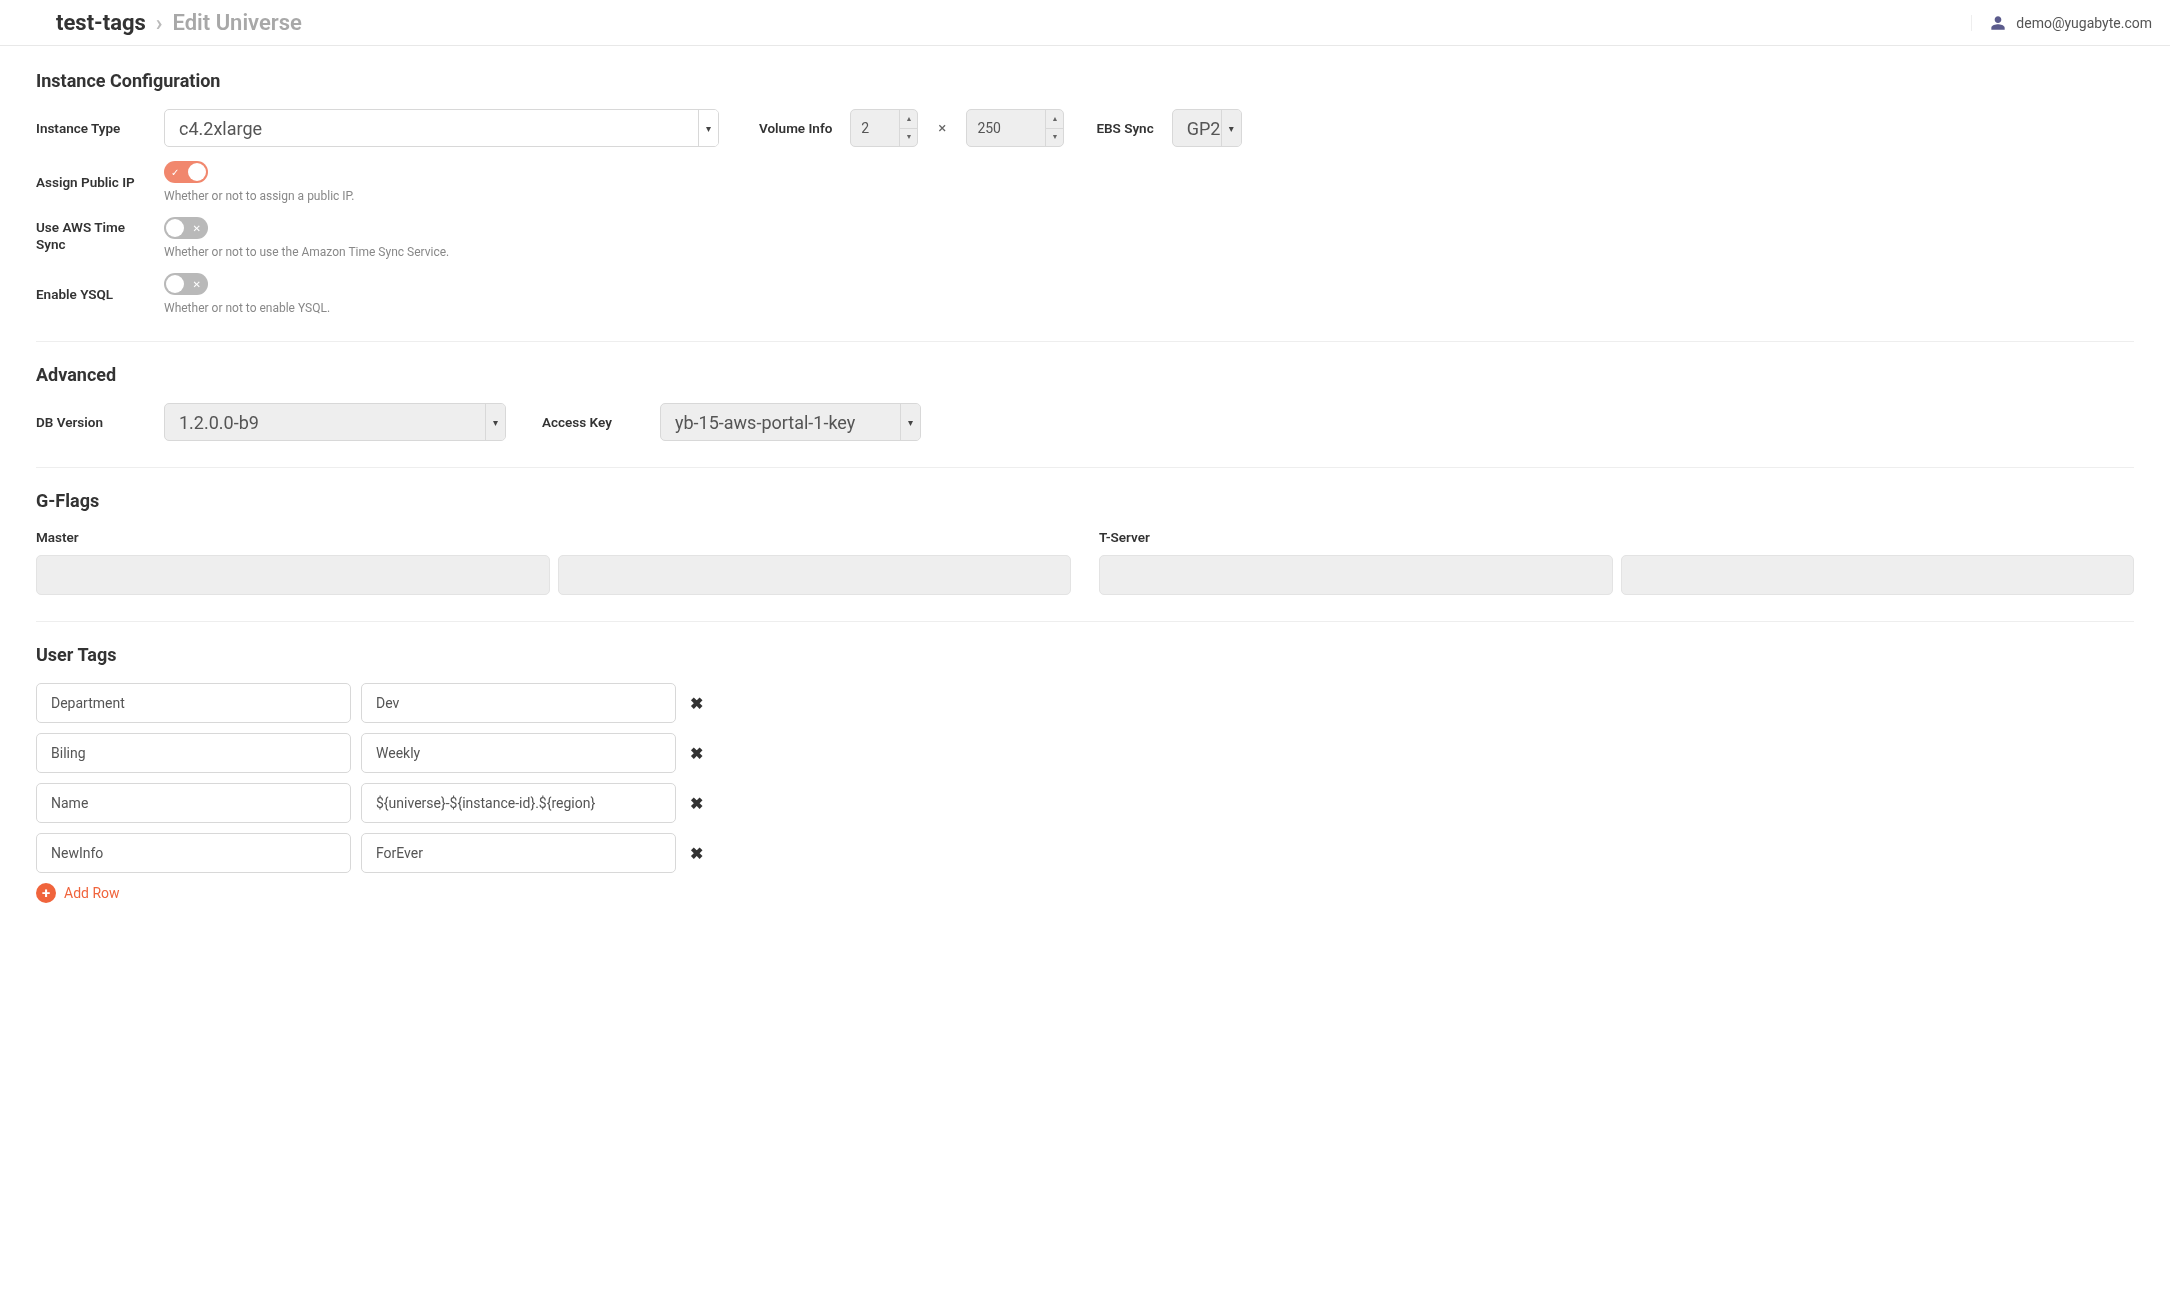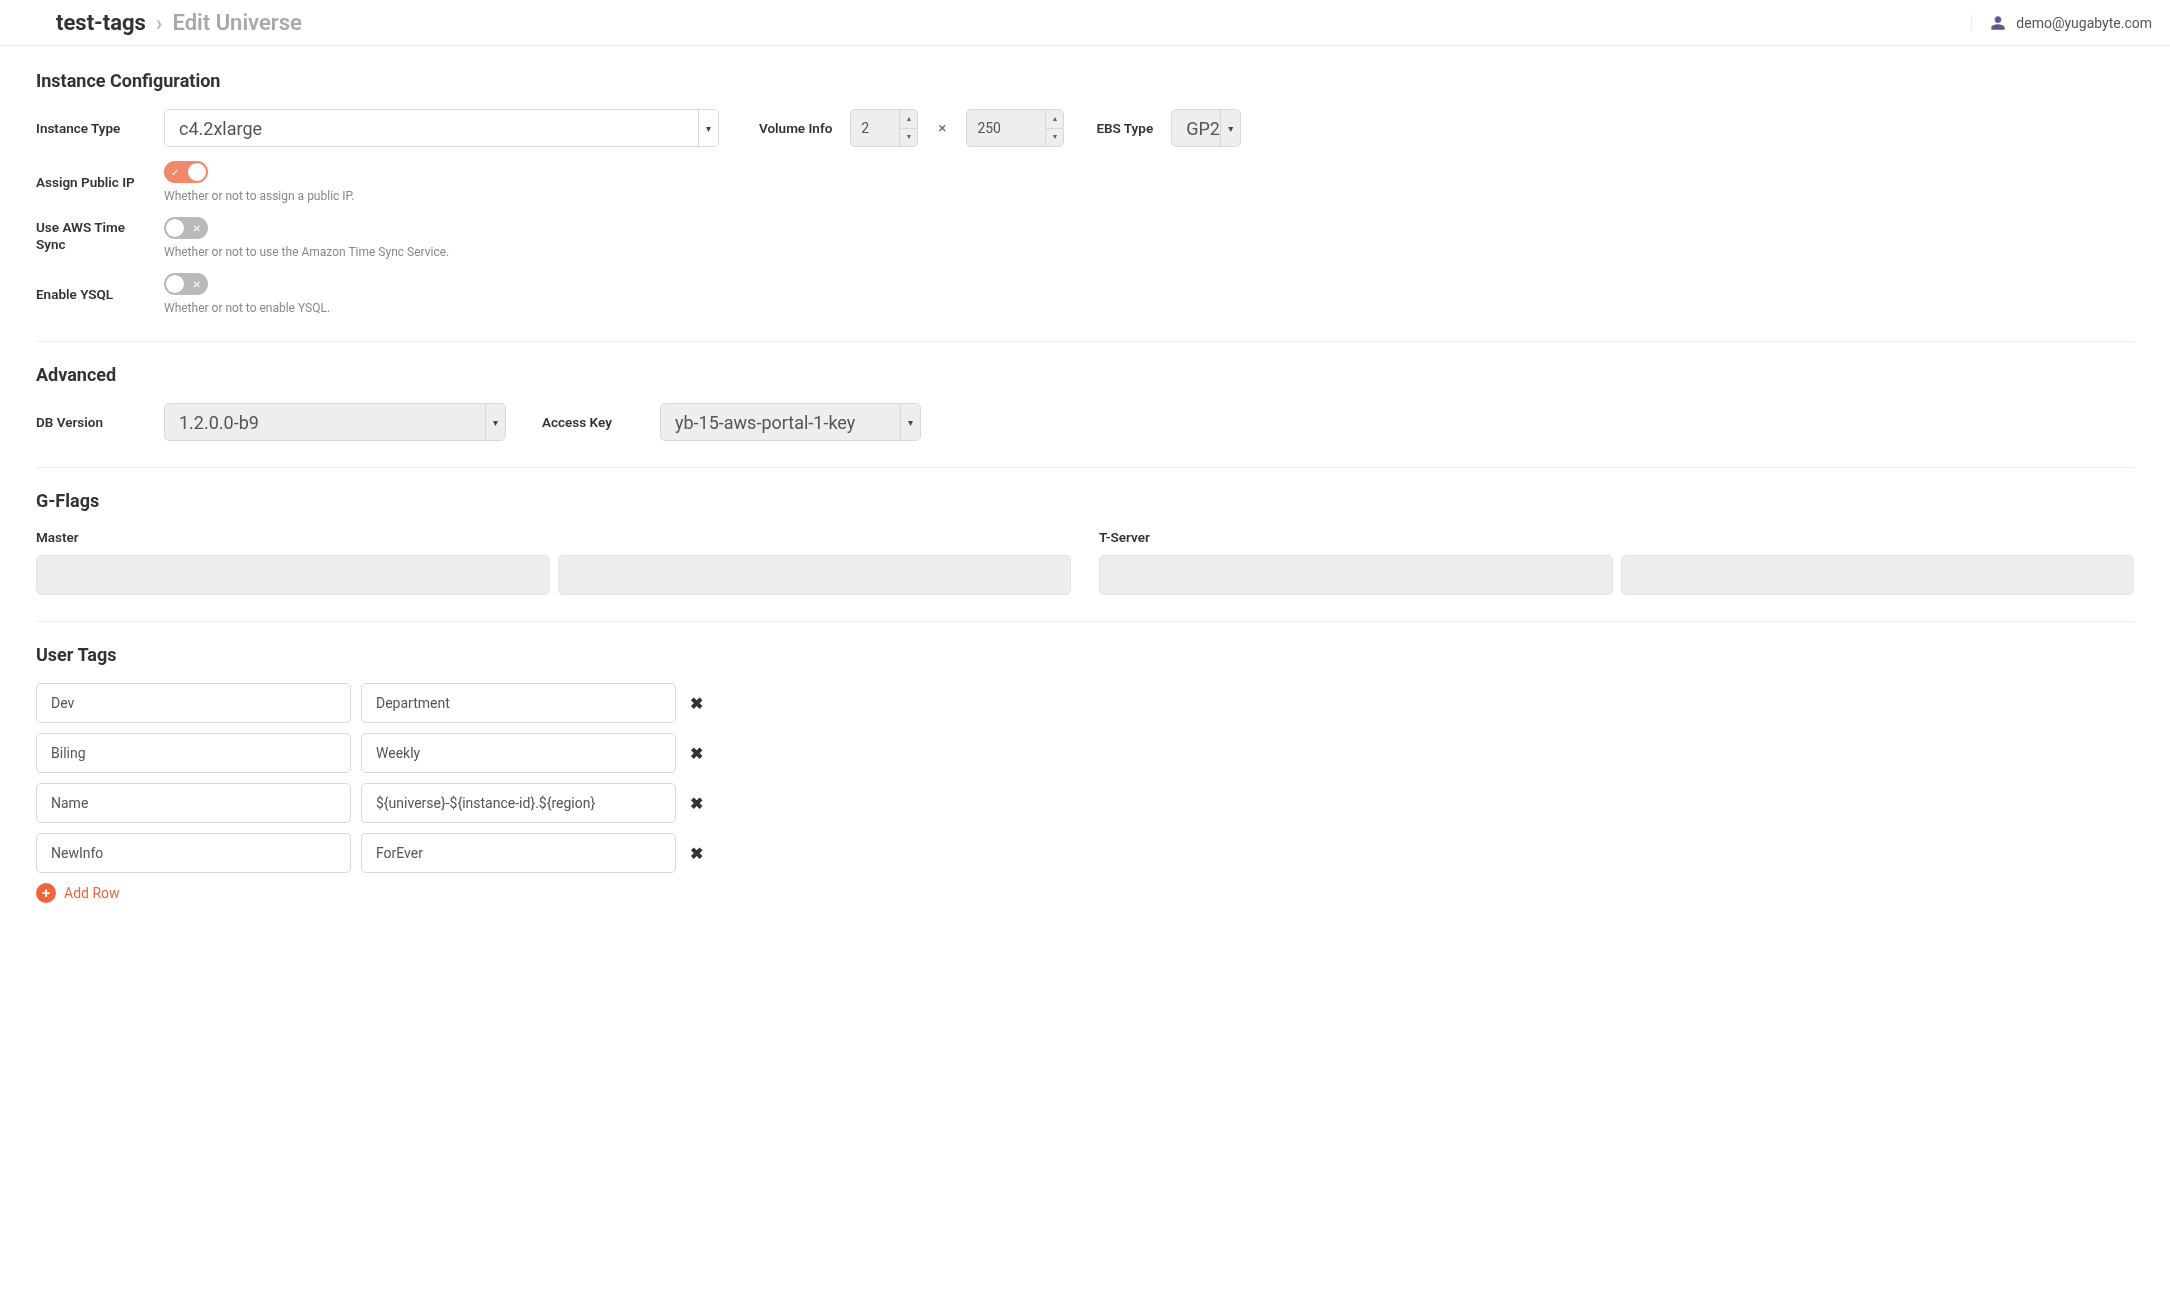--- a/index.html
+++ b/index.html
@@ -280,21 +280,21 @@
     </div>
     <span class="times">×</span>
     <div class="spinner wide">
       <div class="spin-val">250</div>
       <div class="spin-btns">
         <div class="spin-btn">▲</div>
         <div class="spin-btn">▼</div>
       </div>
     </div>
 
-    <div class="sub-label" style="margin-left:14px">EBS Type</div>
+    <div class="sub-label" style="margin-left:14px">EBS Sync</div>
     <div class="select disabled ebs-select">
       <div class="select-val">GP2</div>
       <div class="caret">▾</div>
     </div>
   </div>
 
   <div class="row">
     <div class="label">Assign Public IP</div>
     <div class="ctrl-stack">
       <div class="toggle on">
@@ -365,22 +365,22 @@
       </div>
     </div>
   </div>
 
   <hr class="divider">
 
   <div class="section-title">User Tags</div>
 
   <div id="tags-container">
       <div class="tag-row">
+        <div class="tag-input tag-key">Department</div>
         <div class="tag-input tag-val">Dev</div>
-        <div class="tag-input tag-key">Department</div>
         <div class="tag-remove">✖</div>
       </div>
       <div class="tag-row">
         <div class="tag-input tag-key">Biling</div>
         <div class="tag-input tag-val">Weekly</div>
         <div class="tag-remove">✖</div>
       </div>
       <div class="tag-row">
         <div class="tag-input tag-key">Name</div>
         <div class="tag-input tag-val">${universe}-${instance-id}.${region}</div>

